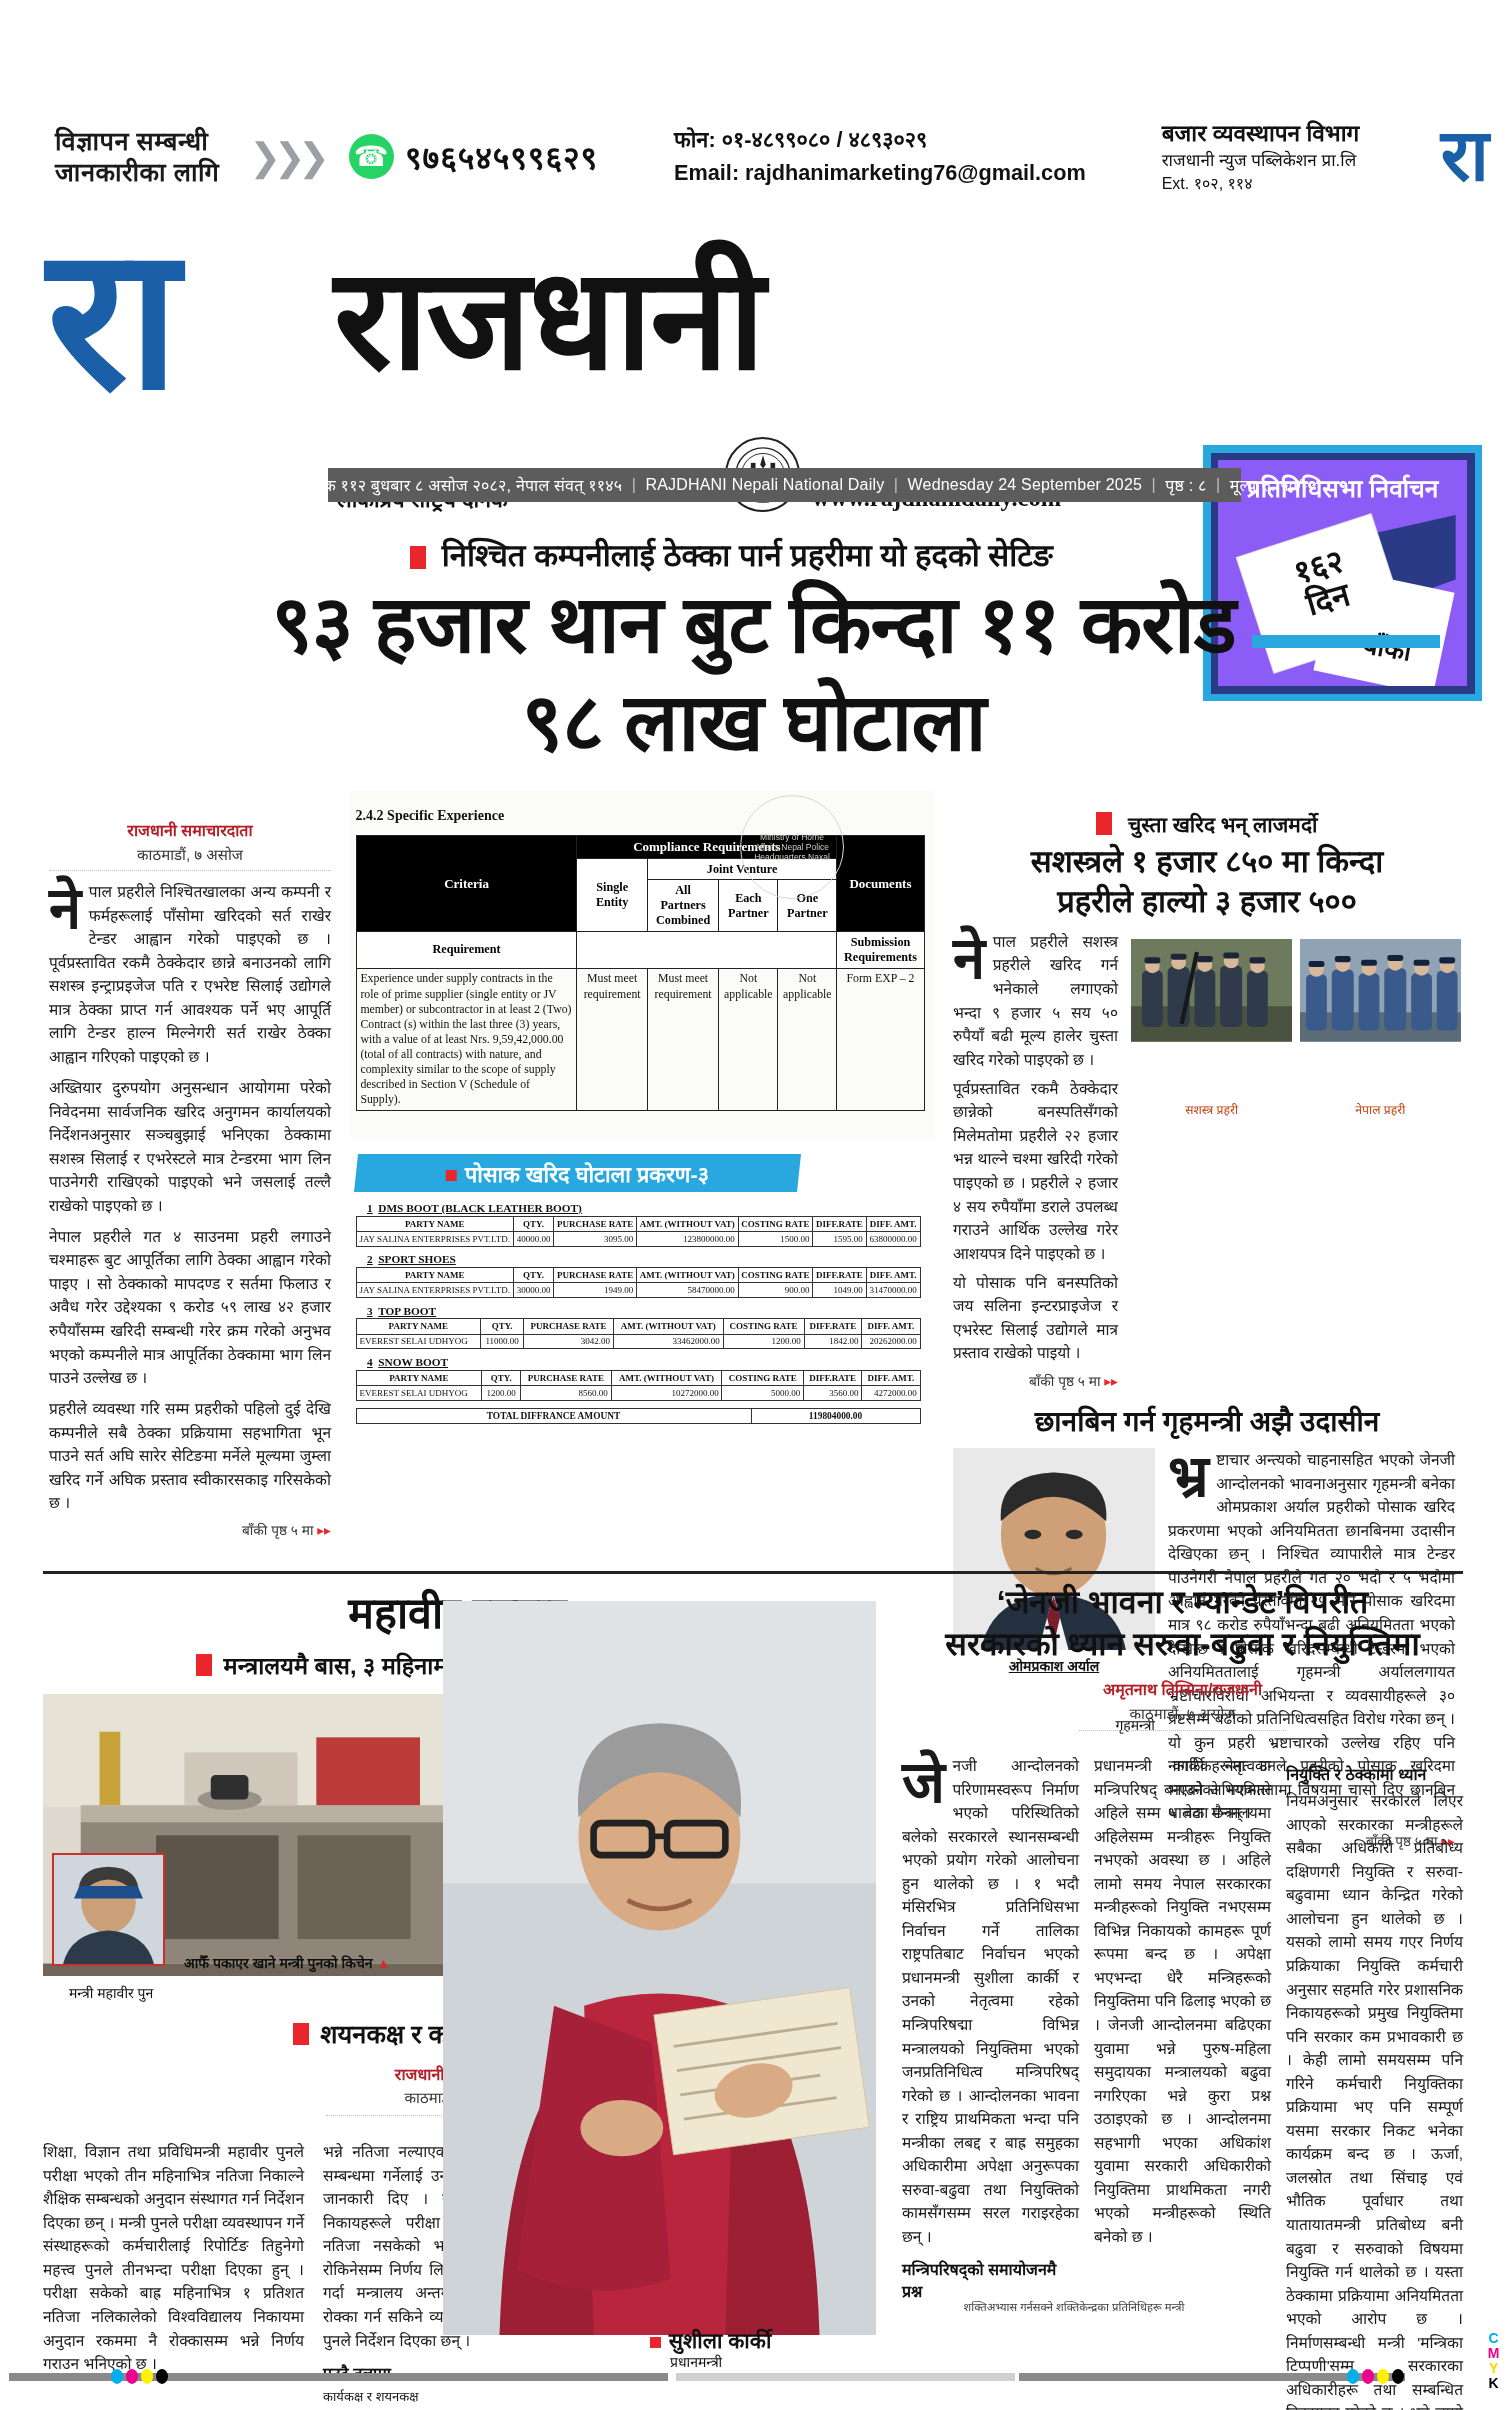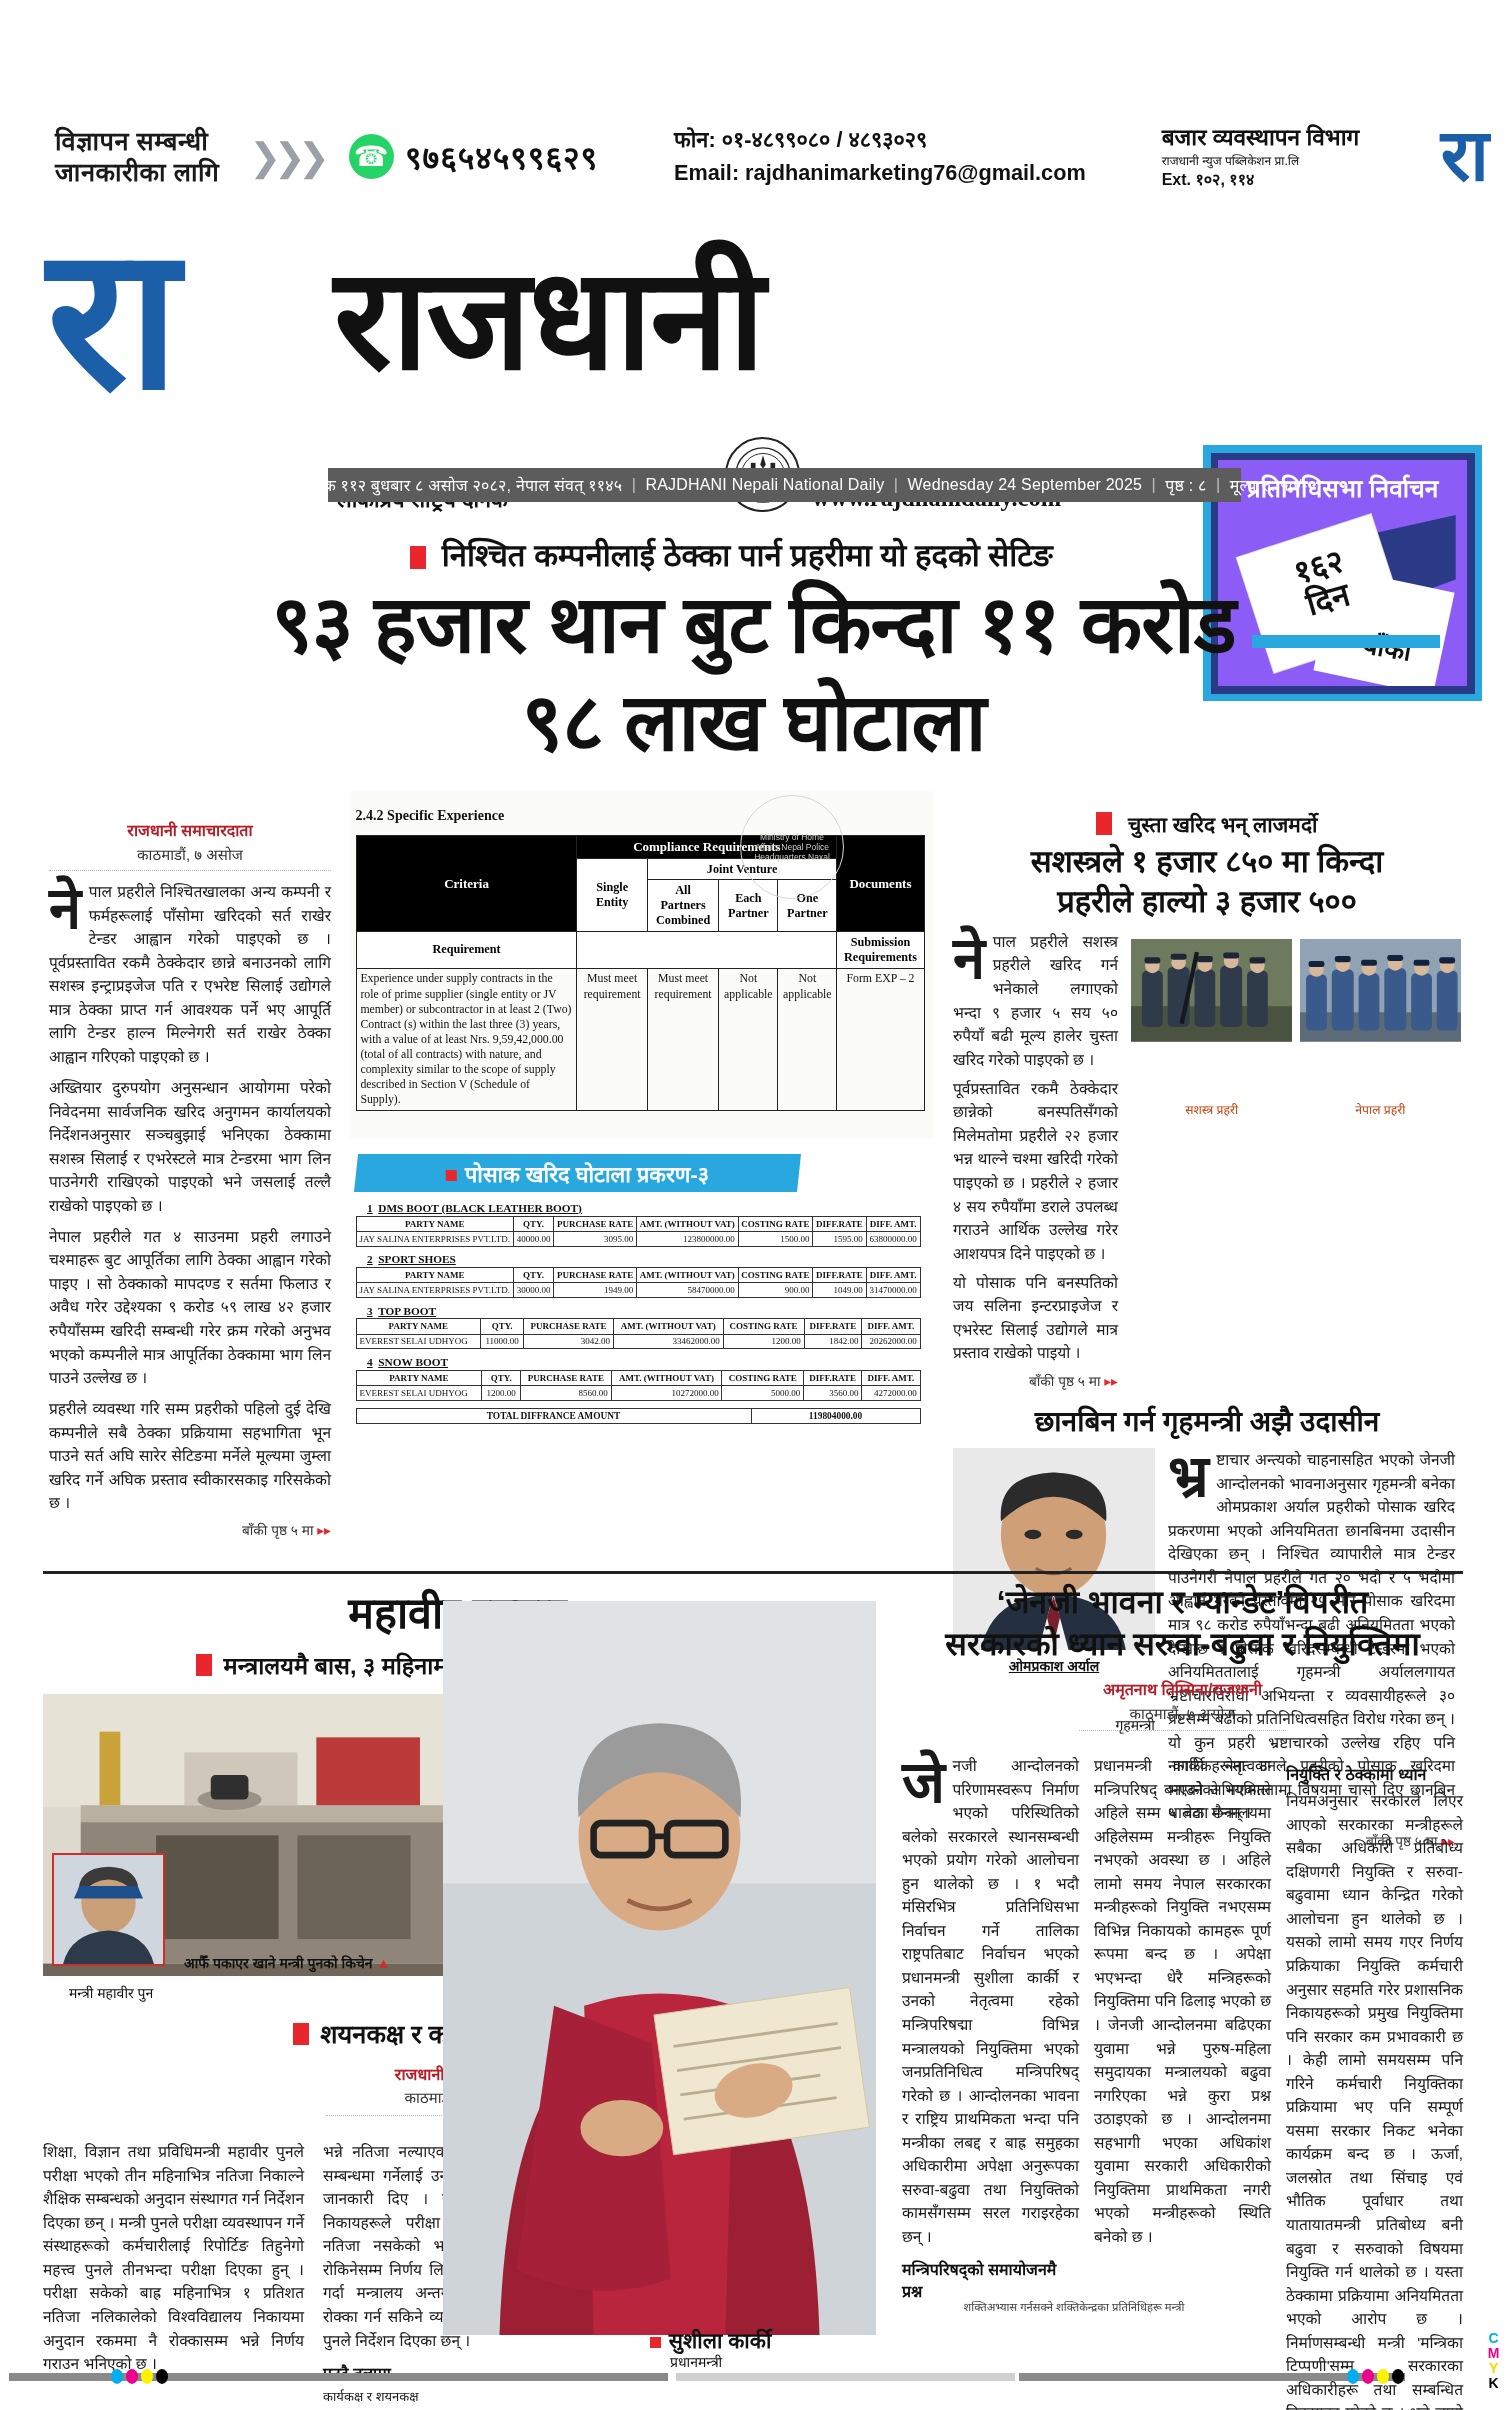--- a/index.html
+++ b/index.html
@@ -23,22 +23,22 @@
   .wa-icon {
     width:45px; height:45px; border-radius:50%; background:#25D366;
     display:flex; align-items:center; justify-content:center; color:#fff; font-size:28px; line-height:1;
   }
   .wa-num { font-size:32px; font-weight:700; letter-spacing:0.9px; }
   .vsep { width:1.9px; height:70px; background:#c9c9c9; margin:0 21px; }
   .contact { font-size:21.7px; line-height:1.5; font-weight:700; white-space:nowrap; }
   .contact .ph { font-weight:700; }
   .dept { font-size:20px; line-height:1.38; white-space:nowrap; }
   .dept .d1 { font-weight:700; font-size:22.6px; }
-  .dept .d2 { font-size:12px; }
-  .dept .d3 { font-size:16px; font-weight:700; }
+  .dept .d2 { font-size:17px; }
+  .dept .d3 { font-size:16px; font-weight:400; }
   .ra-mark {
     font-size:72px; color:#1a5fa8; font-weight:700; line-height:.8; margin-left:5.6px;
     font-family:"Liberation Serif", serif;
   }
 
   
   .masthead { position:absolute; left:0; top:213px; width:1507px; height:292px; }
   .logo-big {
     position:absolute; left:47px; top:9.4px;
     font-size:198px; line-height:1; color:#1a5fa8; font-weight:700;

